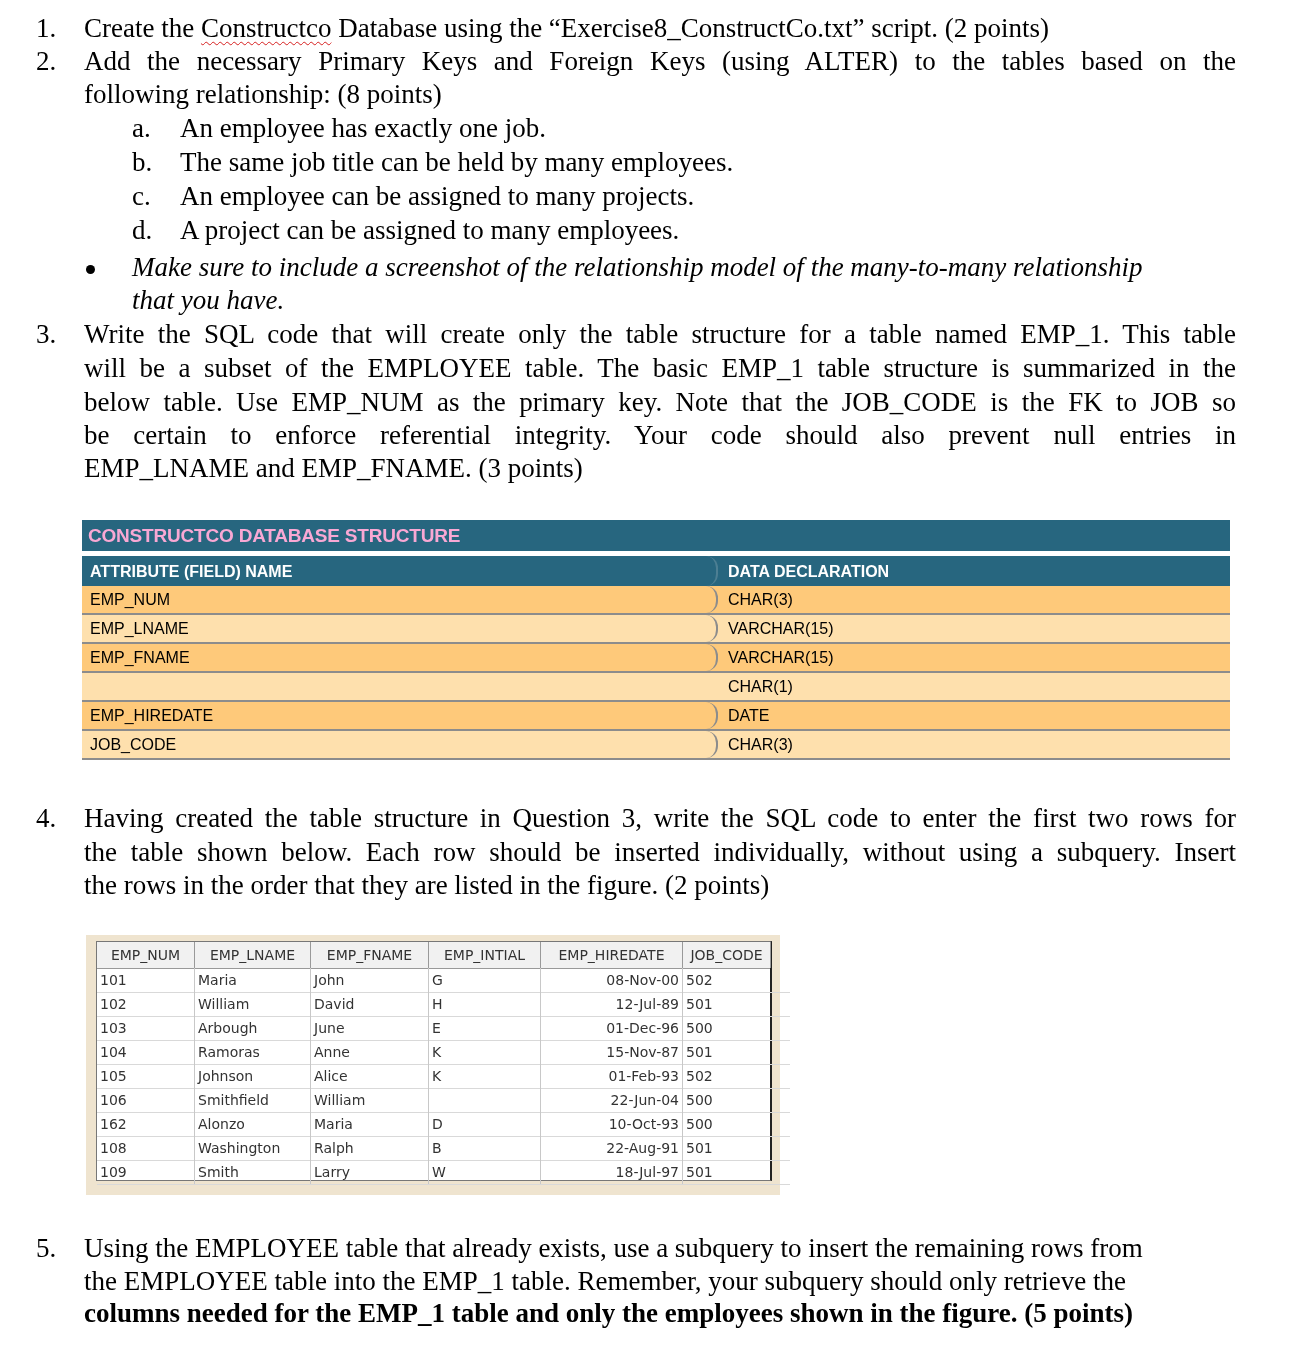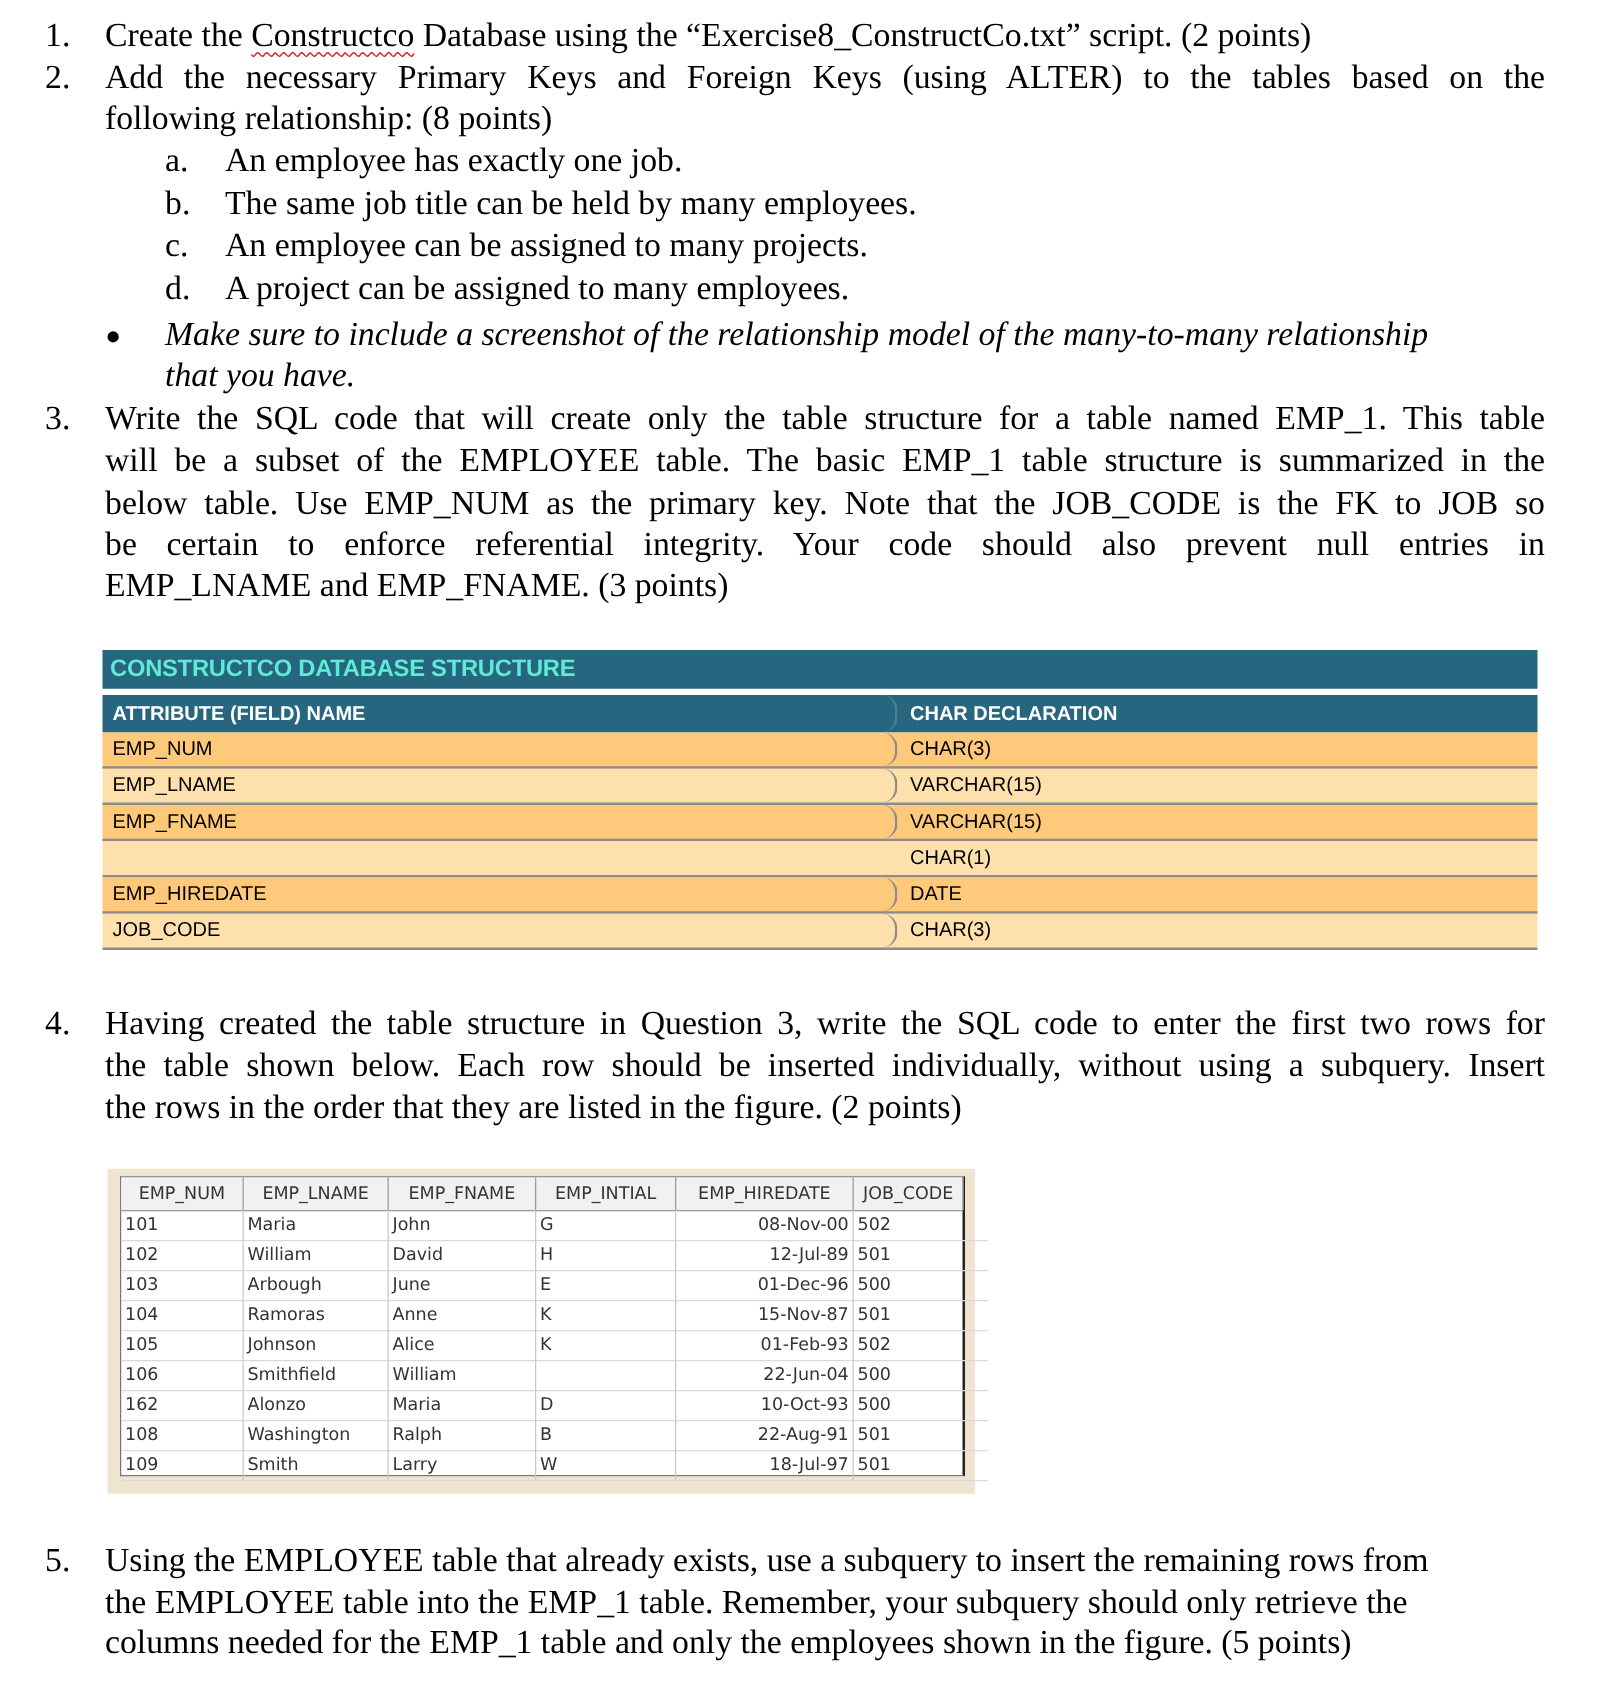--- a/index.html
+++ b/index.html
@@ -24,21 +24,21 @@
   .squiggle { text-decoration: underline wavy #d62020; text-decoration-thickness: 1px; text-underline-offset: 4px; }
 
   
   .struct {
     position: absolute; left: 82px; top: 520px; width: 1148px; height: 244px;
     font-family: "Liberation Sans", "DejaVu Sans", sans-serif; font-size: 16px;
     background: #fff;
   }
   .struct-title {
     position: absolute; left: 0; top: 0; width: 1148px; height: 31px;
-    background: #27667f; color: #5eead4; font-weight: bold; font-size: 19px;
+    background: #27667f; color: #f9a8d4; font-weight: bold; font-size: 19px;
     line-height: 31px; padding-left: 6px; box-sizing: border-box; letter-spacing: -0.2px;
   }
   .struct-head {
     position: absolute; left: 0; top: 36px; width: 1148px; height: 30px;
     background: #27667f; color: #fff; font-weight: bold; font-size: 16px;
   }
   .struct-row { position: absolute; left: 0; width: 1148px; height: 27px; border-bottom: 2px solid #8c8c8c; box-sizing: content-box; }
   .struct-row.dark { background: #fec97a; }
   .struct-row.light { background: #fee0ad; }
   .scell { position: absolute; top: 0; height: 100%; line-height: 28px; box-sizing: border-box; padding-left: 8px; border-radius: 12px; }
@@ -126,21 +126,21 @@
     <span class="ptext justify-last">be certain to enforce referential integrity. Your code should also prevent null entries in</span>
   </div>
   <div class="para" style="top:452px;">
     <span class="ptext">EMP_LNAME and EMP_FNAME. (3 points)</span>
   </div>
 
   <div class="struct">
     <div class="struct-title">CONSTRUCTCO DATABASE STRUCTURE</div>
     <div class="struct-head">
       <div class="scell c1" style="border-right-color:#4d7f93;">ATTRIBUTE (FIELD) NAME</div>
-      <div class="scell c2">CHAR DECLARATION</div>
+      <div class="scell c2">DATA DECLARATION</div>
     </div>
     <div class="struct-row dark" style="top:66px;">
       <div class="scell c1">EMP_NUM</div>
       <div class="scell c2">CHAR(3)</div>
     </div>
     <div class="struct-row light" style="top:95px;">
       <div class="scell c1">EMP_LNAME</div>
       <div class="scell c2">VARCHAR(15)</div>
     </div>
     <div class="struct-row dark" style="top:124px;">
@@ -257,15 +257,15 @@
   </div>
 
   <div class="para" style="top:1232px;">
     <span class="num">5.</span>
     <span class="ptext" style="white-space:nowrap;">Using the EMPLOYEE table that already exists, use a subquery to insert the remaining rows from</span>
   </div>
   <div class="para" style="top:1265px;">
     <span class="ptext" style="white-space:nowrap;">the EMPLOYEE table into the EMP_1 table. Remember, your subquery should only retrieve the</span>
   </div>
   <div class="para" style="top:1297px;">
-    <span class="ptext" style="white-space:nowrap;">columns needed for the EMP_1 table and only the employees shown in the figure. (5 points)</span>
+    <span class="ptext" style="white-space:nowrap;font-weight:bold;">columns needed for the EMP_1 table and only the employees shown in the figure. (5 points)</span>
   </div>
 </div>
 
 </body></html>

